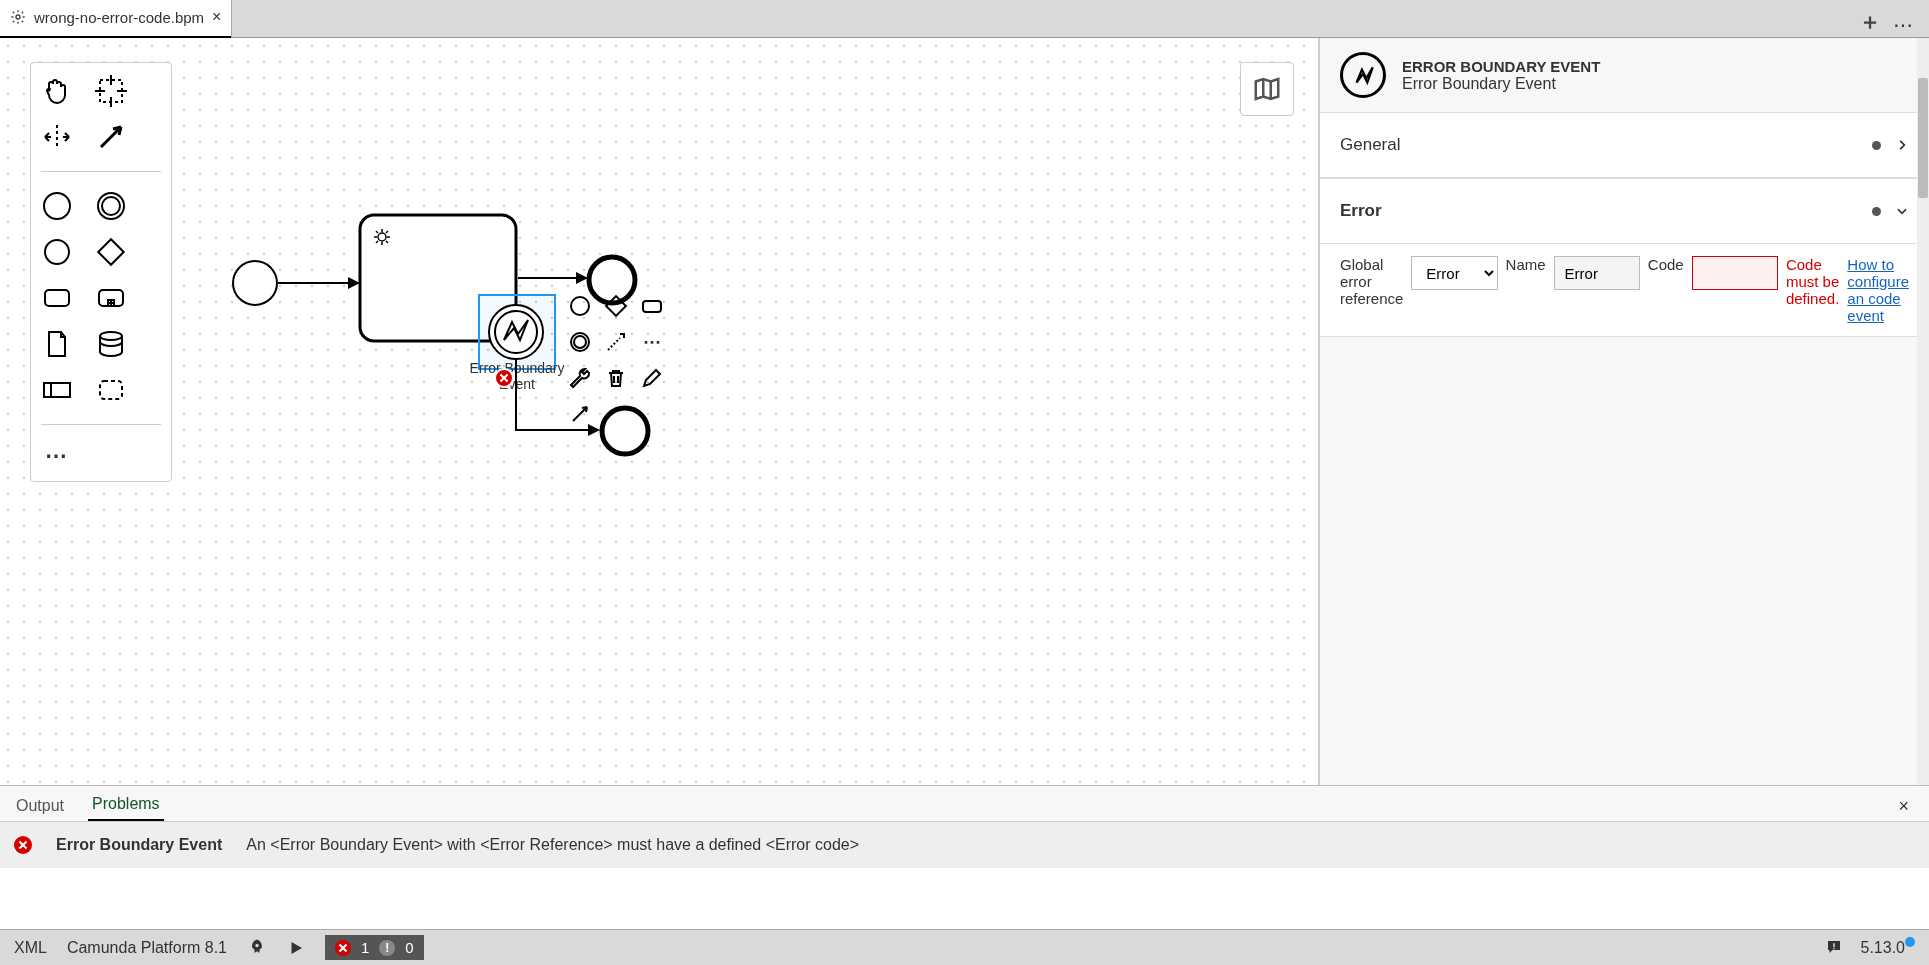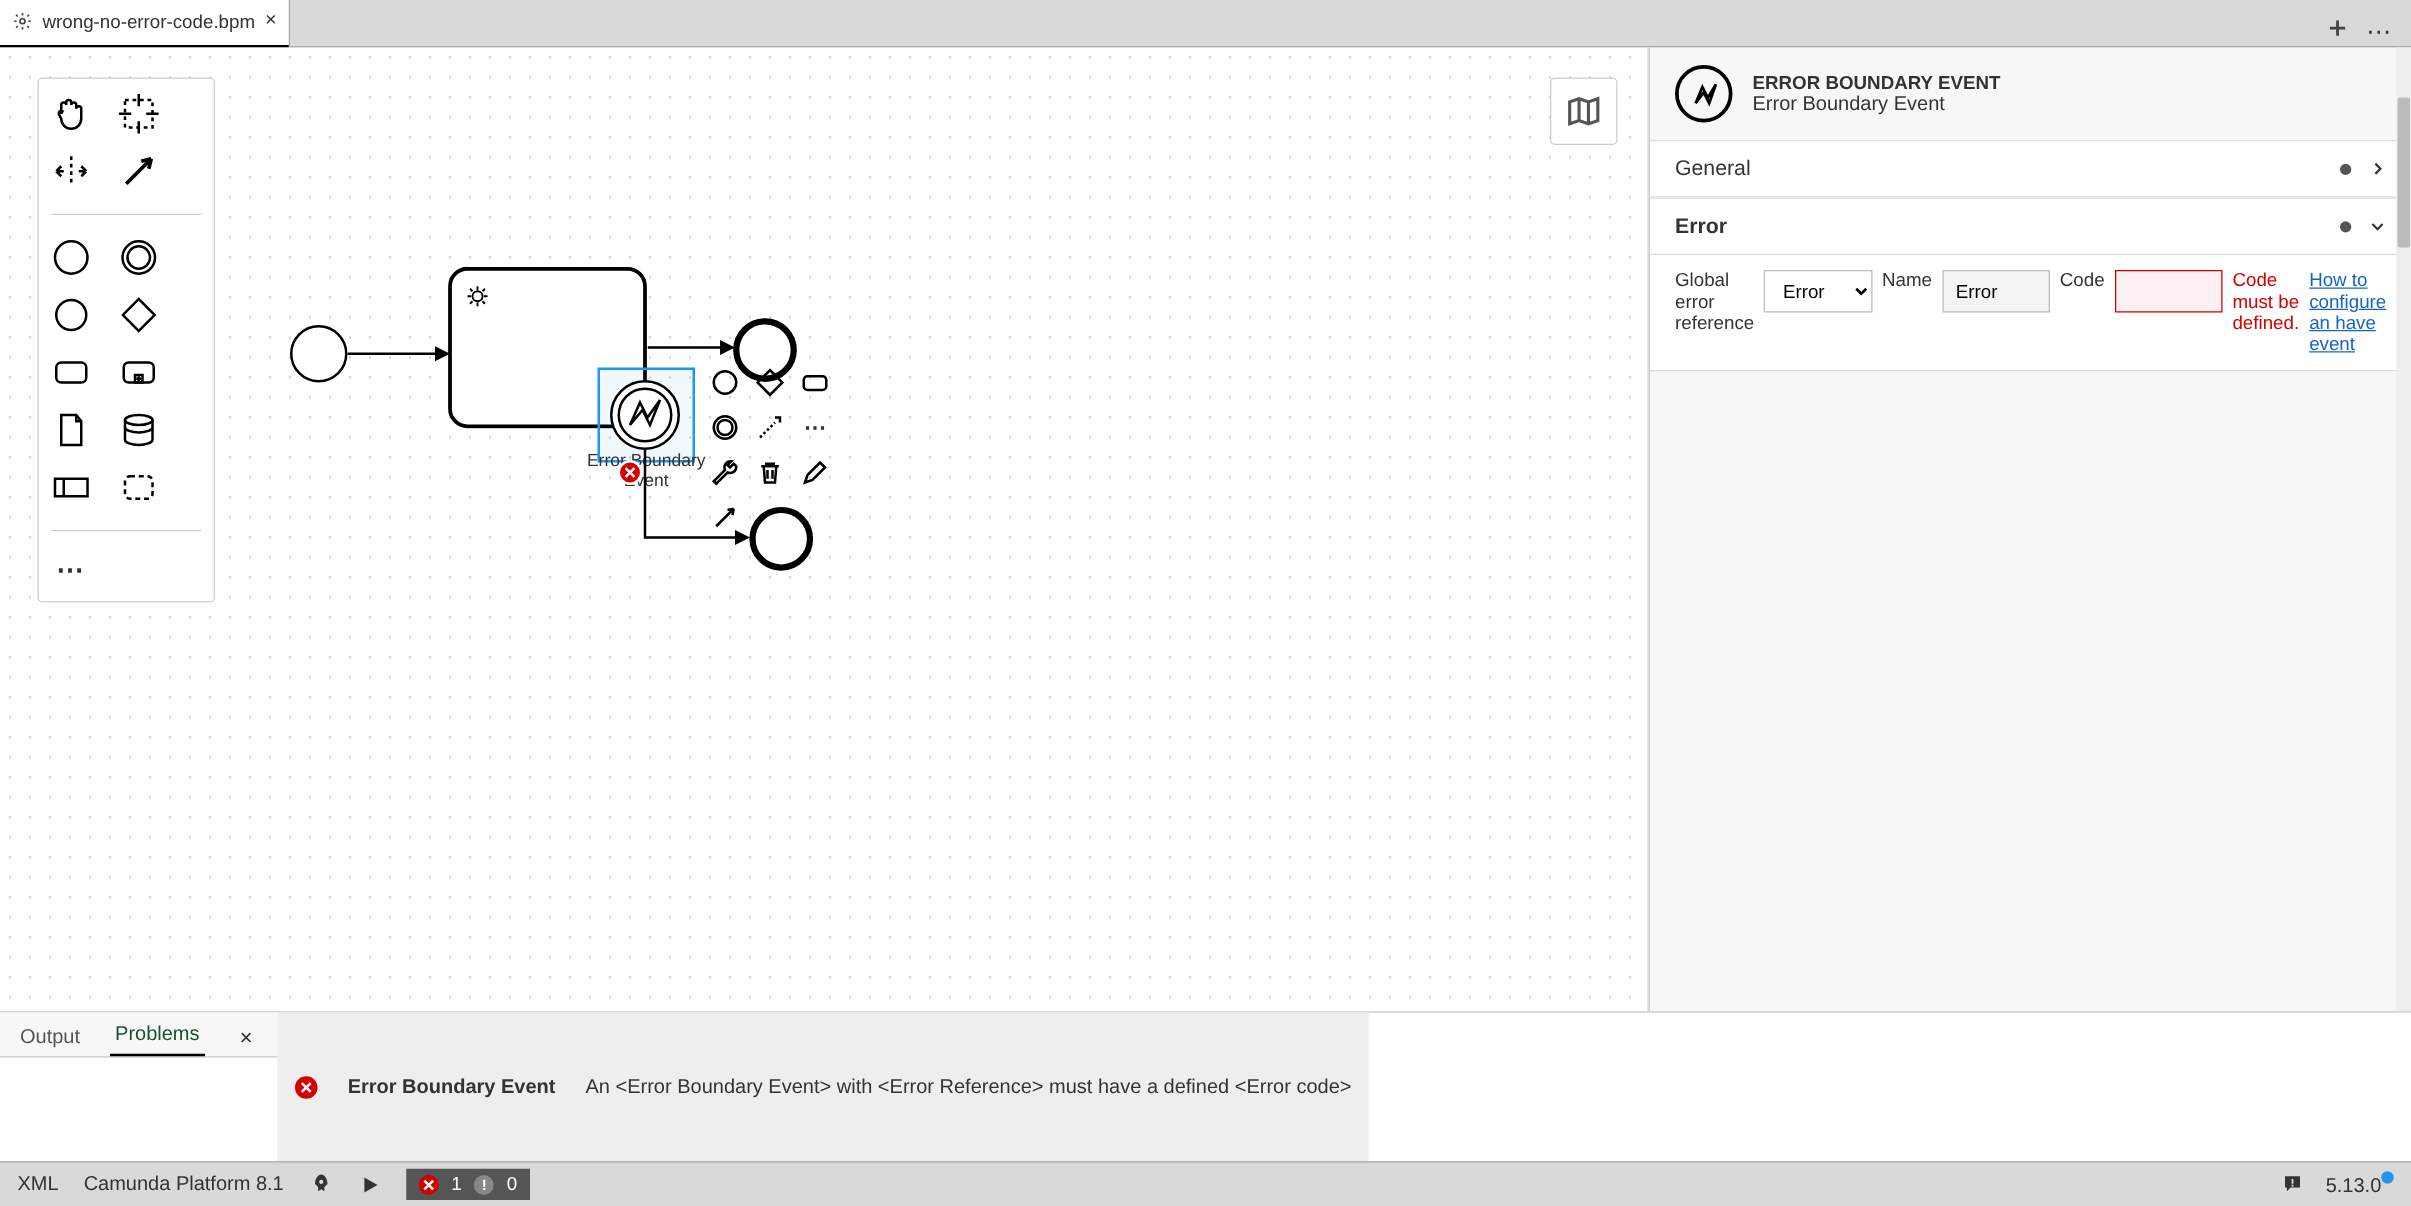--- a/index.html
+++ b/index.html
@@ -48,34 +48,34 @@
   .errbadge::before{transform:rotate(45deg);} .errbadge::after{transform:rotate(-45deg);}
   
   
   .props{width:610px; background:#f7f7f7; border-left:1px solid #ccc; display:flex; flex-direction:column; position:relative;}
   .props-scroll{position:absolute; right:0; top:0; width:12px; height:100%; background:#eee;}
   .props-scroll .thumb{position:absolute; left:1px; right:1px; top:40px; height:120px; background:#bbb; border-radius:2px;}
   .props-header{display:flex; gap:16px; padding:14px 20px; align-items:center;}
   .props-header .ico{width:46px;height:46px;border:3px solid #000;border-radius:50%;display:flex;align-items:center;justify-content:center;}
   .props-header .title1{font-weight:bold; font-size:15px;}
   .props-header .title2{font-size:16px;}
-  .section-h{display:flex; align-items:center; justify-content:space-between; padding:12px 20px; background:#fff; border-top:1px solid #ddd; border-bottom:1px solid #ddd; font-size:17px; cursor:pointer;}
+  .section-h{display:flex; align-items:center; justify-content:space-between; padding:22px 20px; background:#fff; border-top:1px solid #ddd; border-bottom:1px solid #ddd; font-size:17px; cursor:pointer;}
   .section-h .ind{display:flex; gap:14px; align-items:center;}
   .dot{width:9px;height:9px;background:#555;border-radius:50%;}
   .chev{width:14px;height:14px;}
   .section-body{padding:12px 20px; background:#fff; display:flex; flex-direction:row; gap:8px;}
   .section-body.open{border-bottom:1px solid #ddd;}
   label.fld{font-size:15px;}
   select, input[type=text]{width:98%; height:34px; border:1px solid #bbb; padding:0 10px; font-size:15px; background:#fff;}
   input.err{border:1px solid #d40000; background:#fdf0f0;}
   .errmsg{color:#d40000; font-size:15px;}
   .helplink{color:#1565c0; text-decoration:underline; font-size:15px;}
   
   
-  .bottom{height:120px; border-top:1px solid #bbb; background:#fff; display:flex; flex-direction:row;}
+  .bottom{height:144px; border-top:1px solid #bbb; background:#fff; display:flex; flex-direction:column;}
   .btabs{height:36px; display:flex; align-items:flex-end; gap:20px; padding:0 12px; border-bottom:1px solid #ccc; background:#f7f7f7;}
   .btab{padding:6px 4px; font-size:16px; cursor:pointer; color:#555;}
   .btab.active{color:#14532d; border-bottom:2px solid #000;}
   .btabs .closeb{margin-left:auto; font-size:18px; cursor:pointer; padding:4px 8px;}
   .problem-row{display:flex; align-items:center; gap:24px; padding:14px 14px; background:#eee;}
   .problem-row .eic{width:18px;height:18px;background:#d40000;border-radius:50%;position:relative;}
   .problem-row .eic::before,.problem-row .eic::after{content:"";position:absolute;left:4px;top:8px;width:10px;height:2px;background:#fff;}
   .problem-row .eic::before{transform:rotate(45deg);} .problem-row .eic::after{transform:rotate(-45deg);}
   .problem-row .ptitle{font-weight:bold; font-size:16px;}
   .problem-row .pdesc{font-size:16px;}
@@ -334,21 +334,21 @@
       <div class="section-body open">
         <label class="fld">Global error reference</label>
         <select>
           <option>Error</option>
         </select>
         <label class="fld">Name</label>
         <input type="text" style="background: rgb(244, 244, 244);" value="Error">
         <label class="fld">Code</label>
         <input type="text" class="err" value="" style="">
         <div class="errmsg">Code must be defined.</div>
-        <a href="#" class="helplink">How to configure an have event</a>
+        <a href="#" class="helplink">How to configure an code event</a>
       </div>
       <div class="props-scroll">
           <div class="thumb"></div>
         </div>
     </div>
   </div>
 
   <div class="bottom">
     <div class="btabs">
       <div class="btab">Output</div>

